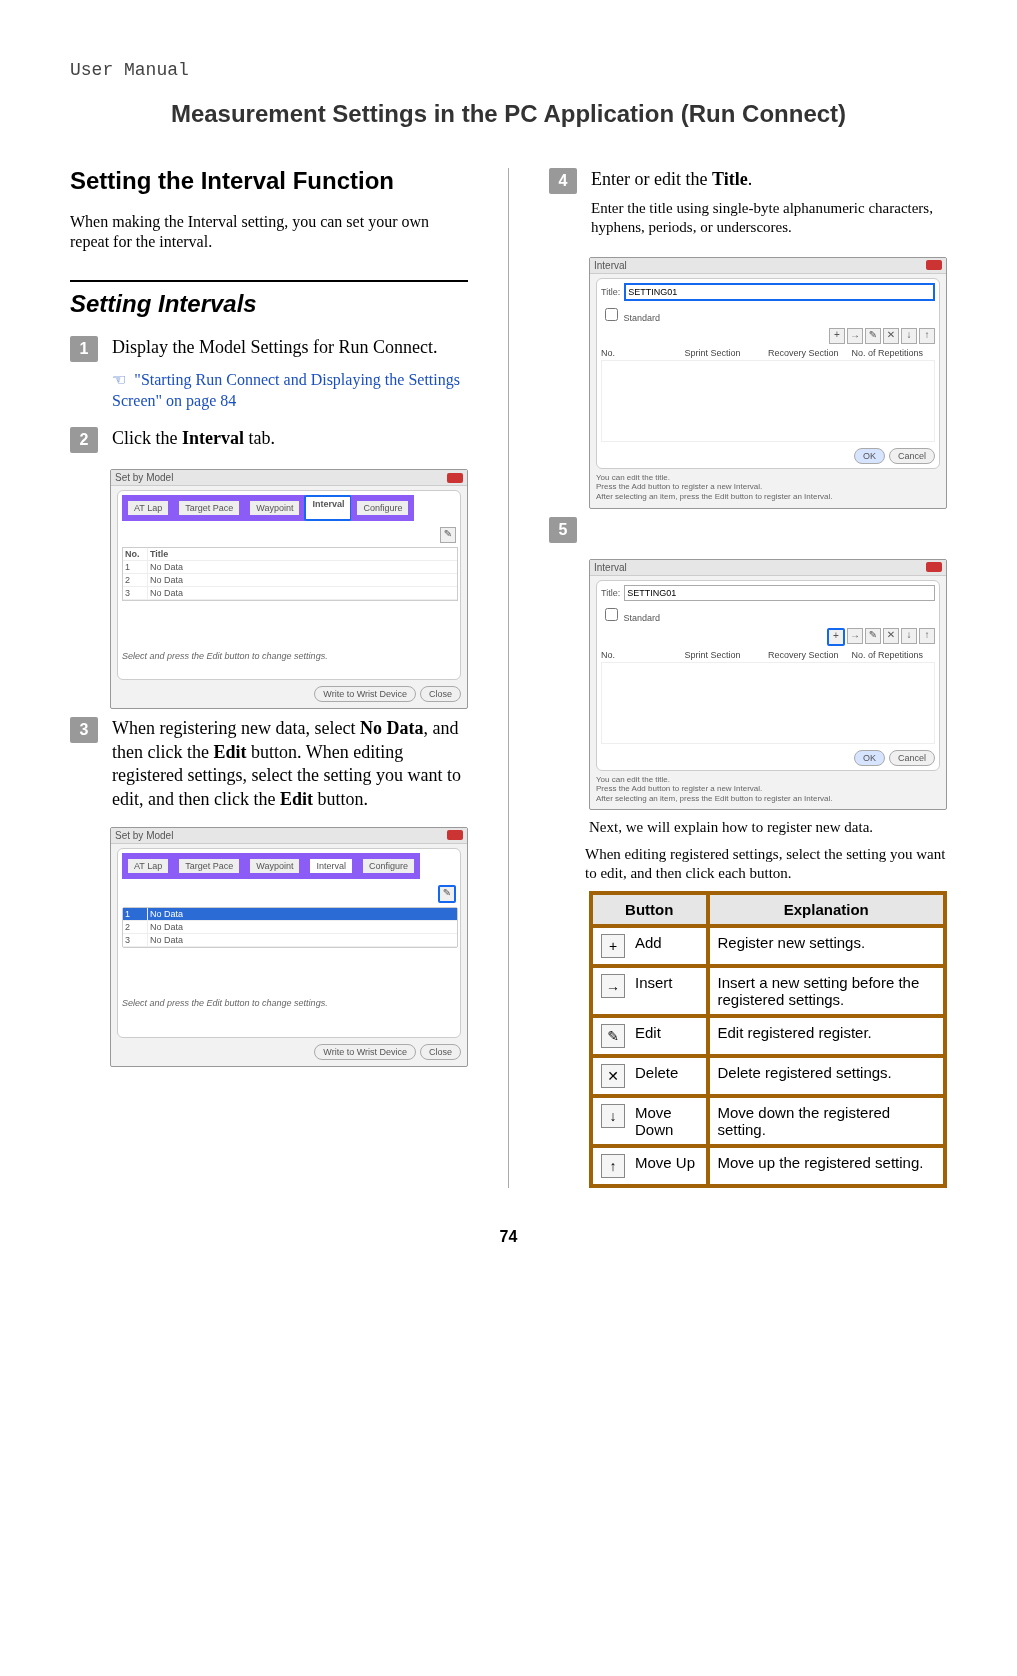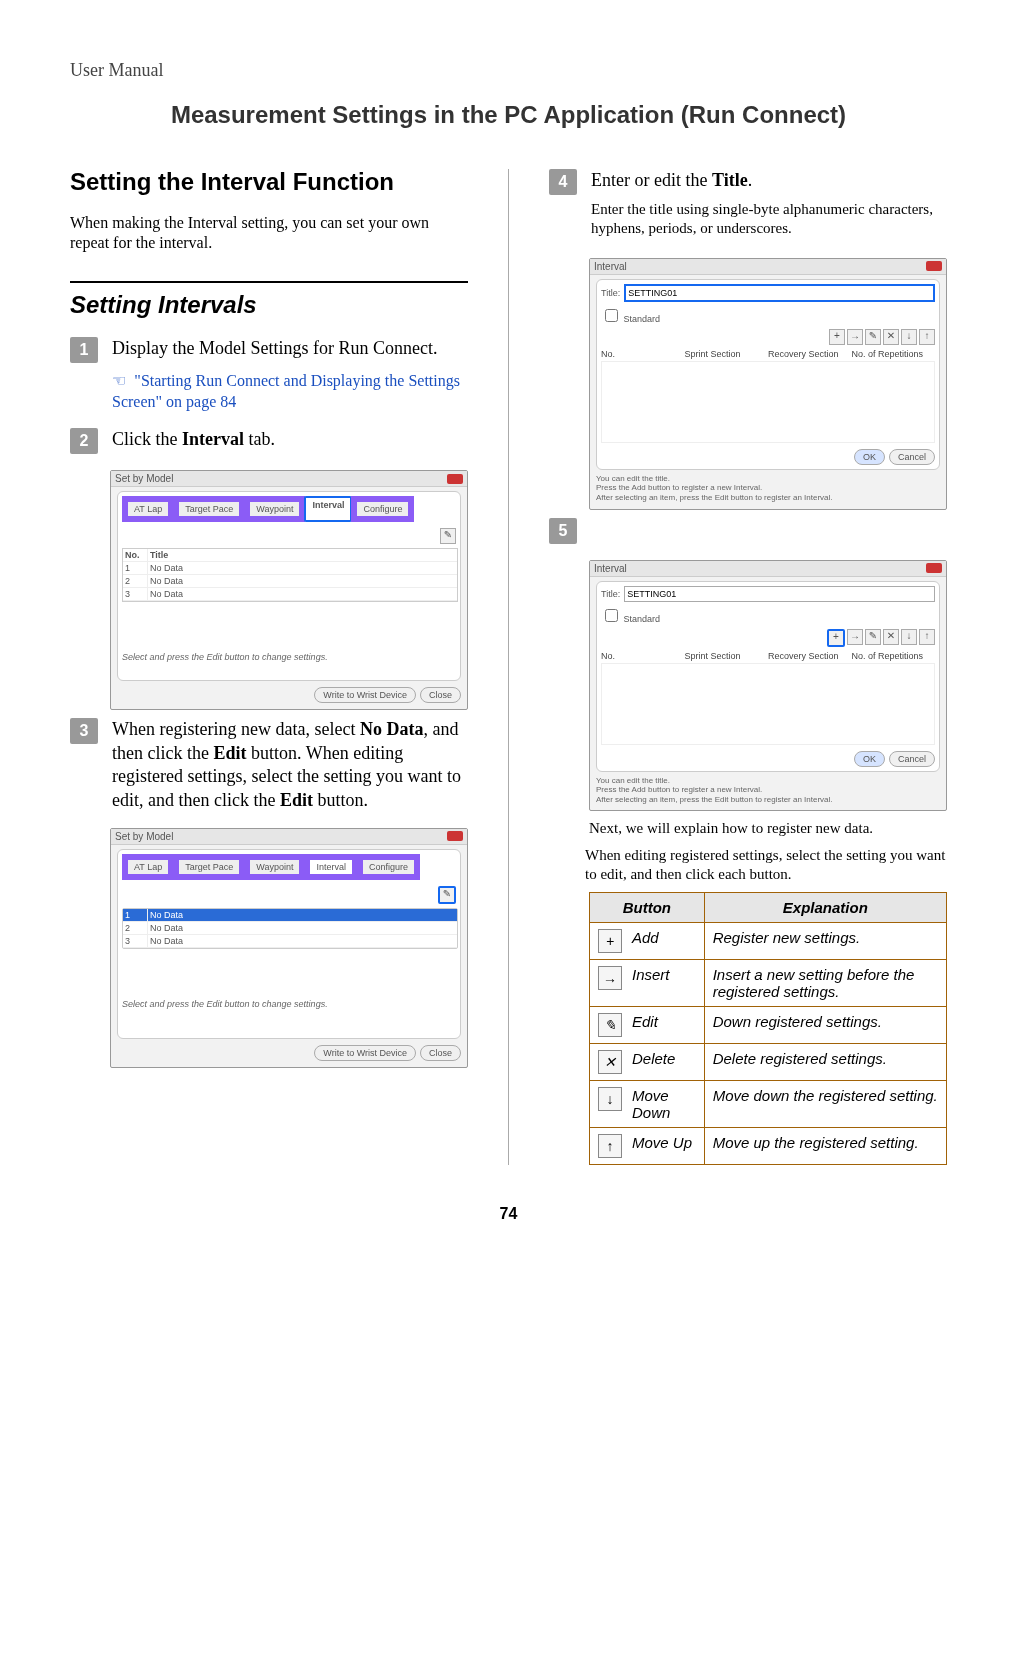--- a/index.html
+++ b/index.html
@@ -6,21 +6,21 @@
   body {
     margin: 0;
     padding: 60px 70px;
     width: 1017px;
     box-sizing: border-box;
     font-family: "Myriad Pro", "Segoe UI", Arial, sans-serif;
     color: #000;
     background: #fff;
   }
   .header-link {
-    font-family: Liberation Serif, serif;
+    font-family: Liberation Mono, monospace;
     font-size: 18px;
     color: #444;
   }
   .section-bar {
     text-align: center;
     font-weight: 700;
     font-size: 24px;
     margin: 20px 0 40px;
     color: #333;
   }
@@ -201,25 +201,24 @@
   .col-head { display:flex; font-size:9px; color:#444; margin-bottom:2px; }
   .col-head span { flex:1; }
   
   table.btn-table {
     border-collapse: collapse;
     width: 100%;
     margin-top: 8px;
     font-size: 15px;
   }
   table.btn-table th, table.btn-table td {
-    border: 1px solid #a16207;
+    border: 4px solid #a16207;
     padding: 6px 8px;
     text-align: left;
     vertical-align: top;
-    font-style: italic;
   }
   table.btn-table th {
     background: #e6e6e6;
     font-weight: 700;
     text-align: center;
   }
   .btn-cell { display:flex; align-items:flex-start; gap:10px; }
   .btn-icon-box {
     width: 22px; height: 22px; border:1px solid #888; font-size:14px;
     display:flex; align-items:center; justify-content:center; flex:0 0 22px;
@@ -473,21 +472,21 @@
             </td>
             <td>Insert a new setting before the registered settings.</td>
           </tr>
           <tr>
             <td>
               <div class="btn-cell">
                 <div class="btn-icon-box">✎</div>
                 <span>Edit</span>
               </div>
             </td>
-            <td>Down registered settings.</td>
+            <td>Edit registered register.</td>
           </tr>
           <tr>
             <td>
               <div class="btn-cell">
                 <div class="btn-icon-box">✕</div>
                 <span>Delete</span>
               </div>
             </td>
             <td>Delete registered settings.</td>
           </tr>

